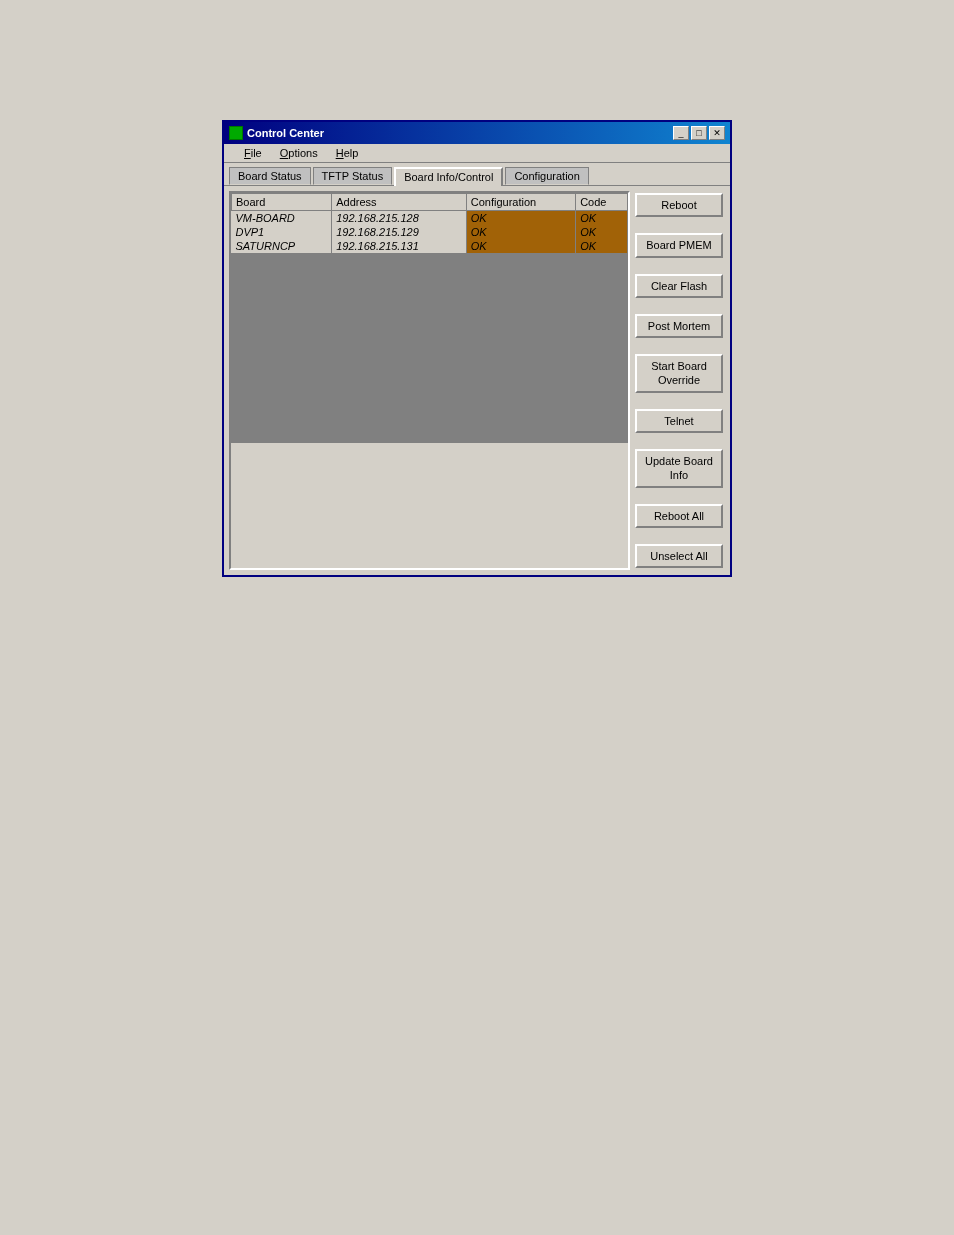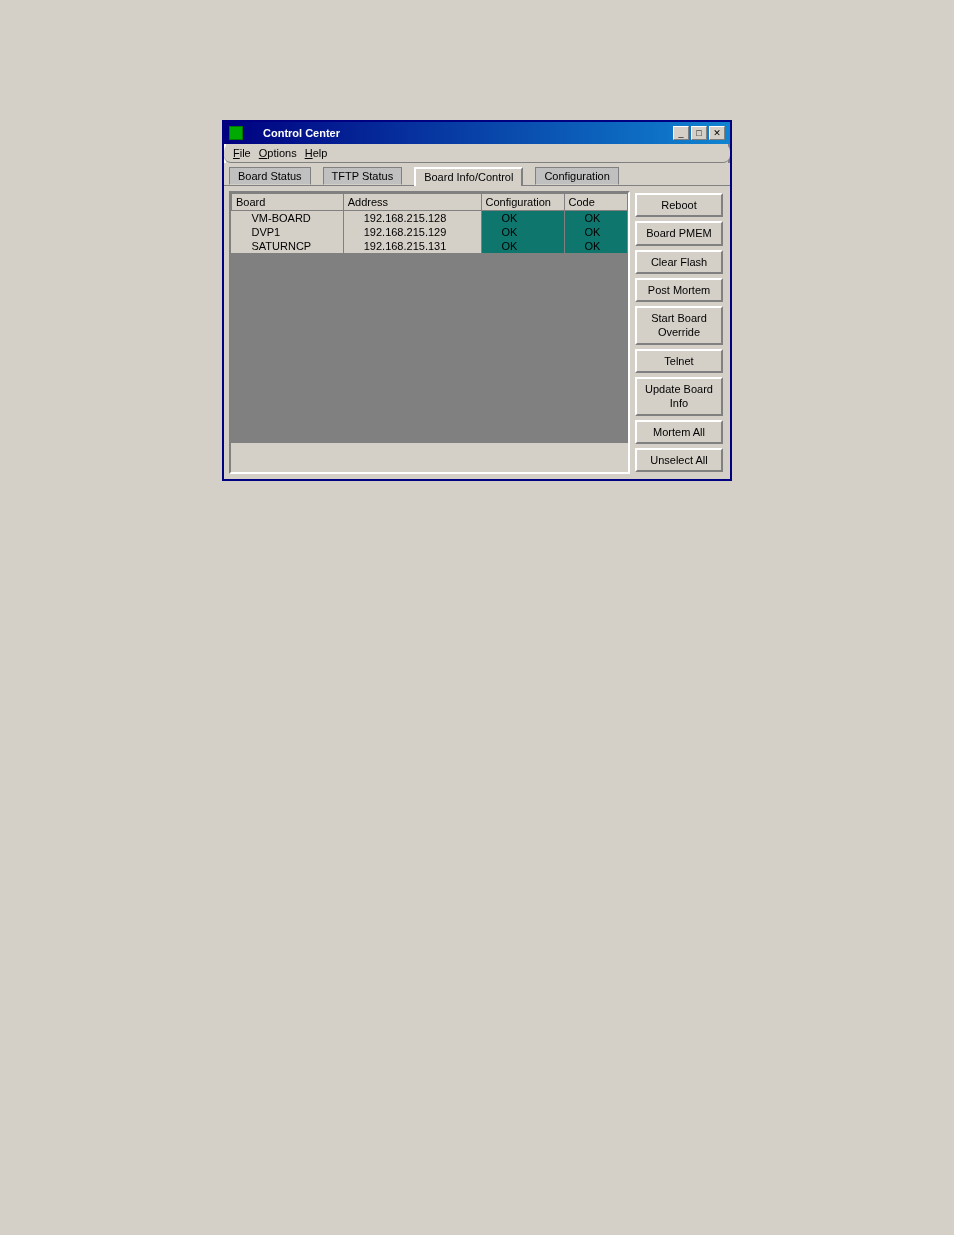--- a/index.html
+++ b/index.html
@@ -32,21 +32,21 @@
       padding: 3px 5px;
       display: flex;
       align-items: center;
       justify-content: space-between;
       height: 22px;
     }
 
     .title-bar-left {
       display: flex;
       align-items: center;
-      gap: 20px;
+      gap: 4px;
     }
 
     .title-icon {
       width: 14px;
       height: 14px;
       background: #00aa00;
       border: 1px solid #007700;
     }
 
     .title-text {
@@ -69,41 +69,41 @@
       display: flex;
       align-items: center;
       justify-content: center;
       font-size: 9px;
       cursor: pointer;
       color: #000;
     }
 
     .menu-bar {
       background: #d4d0c8;
-      padding: 2px 5px;
-      display: flex;
+      padding: 2px 16px;
+      display: flex;
+      gap: 10px;
       border-bottom: 1px solid #808080;
-      border-radius: 7px;
     }
 
     .menu-item {
       padding: 1px 4px;
       cursor: pointer;
       font-size: 11px;
     }
 
     .menu-item .underline {
       text-decoration: underline;
     }
 
     .tabs-bar {
       background: #d4d0c8;
       padding: 4px 5px 0 5px;
       display: flex;
-      gap: 12px;
+      gap: 2px;
     }
 
     .tab {
       padding: 2px 8px;
       background: #d4d0c8;
       border: 1px solid #808080;
       border-bottom: none;
       cursor: pointer;
       font-size: 11px;
       position: relative;
@@ -152,38 +152,39 @@
 
     thead th {
       text-align: left;
       padding: 2px 4px;
       border: 1px solid #808080;
       font-weight: normal;
       background: #d4d0c8;
     }
 
     tbody tr td {
-      padding: 1px 20px;
+      padding: 1px 4px;
       border-right: 1px solid #808080;
+      font-style: italic;
     }
 
     .row-board {
       background: #d4d0c8;
     }
 
     .cell-ok {
-      background: #0f766e;
+      background: #a16207;
       color: #000;
     }
 
     .buttons-panel {
       width: 90px;
       display: flex;
       flex-direction: column;
-      gap: 4px;
+      gap: 16px;
       padding: 2px 0;
     }
 
     .action-btn {
       width: 88px;
       padding: 3px 4px;
       background: #d4d0c8;
       border: 2px solid;
       border-color: #ffffff #808080 #808080 #ffffff;
       cursor: pointer;
@@ -275,19 +276,19 @@
       </div>
 
       <div class="buttons-panel">
         <button class="action-btn">Reboot</button>
         <button class="action-btn">Board PMEM</button>
         <button class="action-btn">Clear Flash</button>
         <button class="action-btn">Post Mortem</button>
         <button class="action-btn">Start Board Override</button>
         <button class="action-btn">Telnet</button>
         <button class="action-btn">Update Board Info</button>
-        <button class="action-btn">Mortem All</button>
+        <button class="action-btn">Reboot All</button>
         <button class="action-btn">Unselect All</button>
       </div>
 
     </div>
   </div>
 </div>
 
 </body></html>

